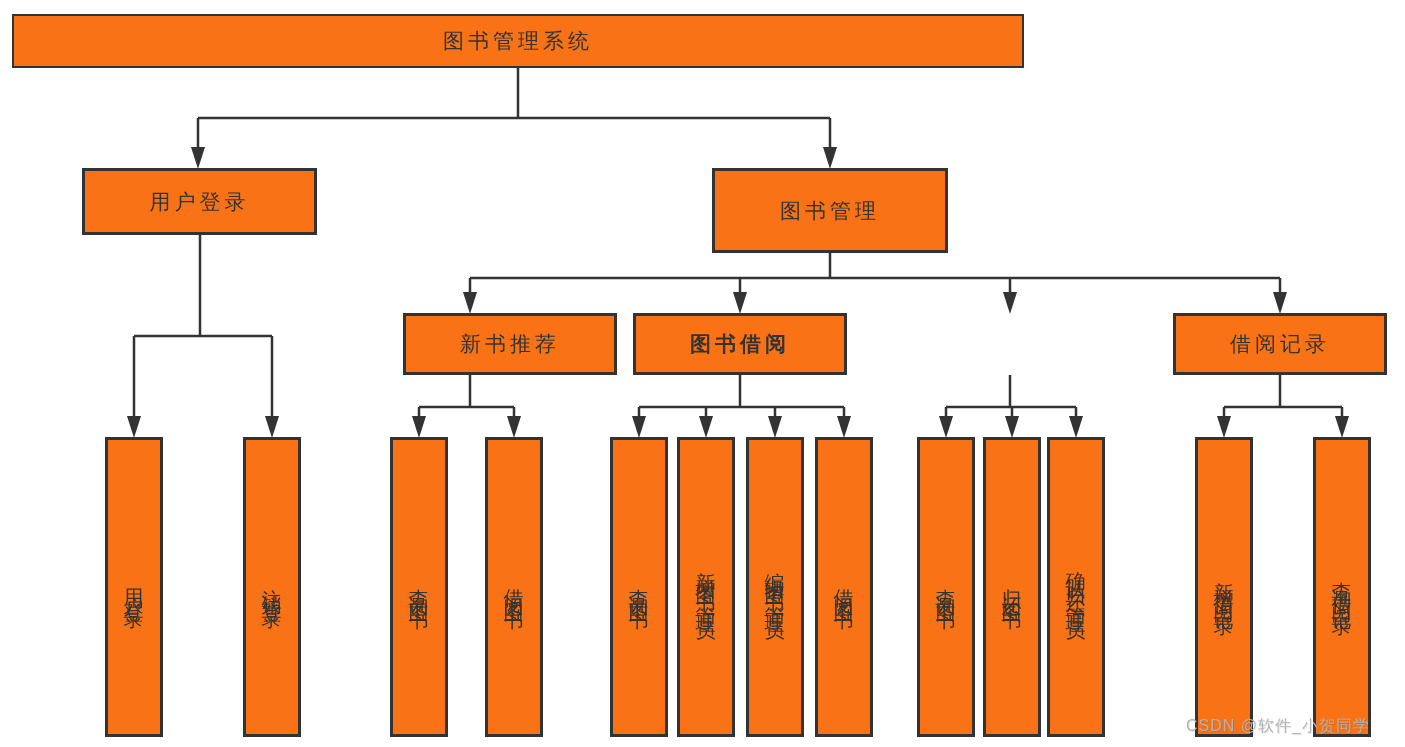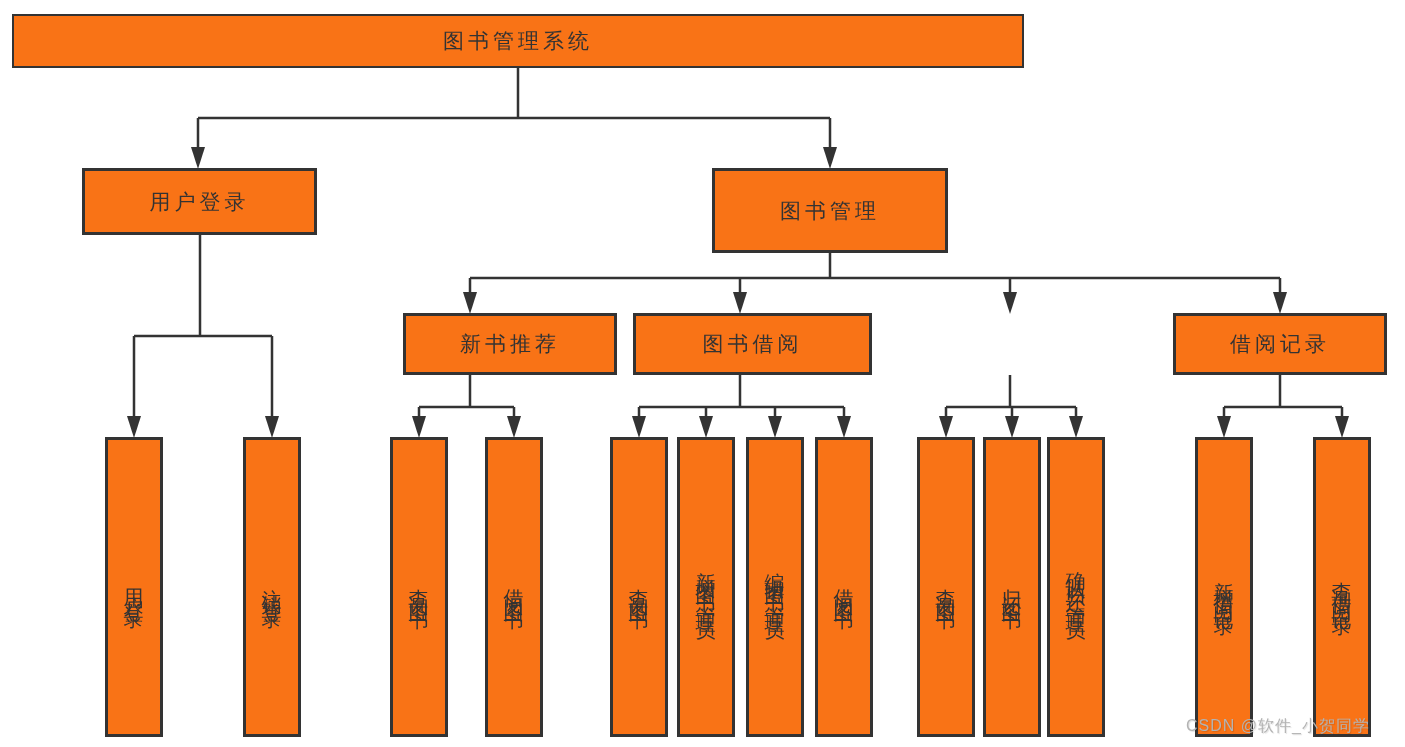--- a/index.html
+++ b/index.html
@@ -53,21 +53,21 @@
   }
   .root-node {
     left: 12px; top: 14px;
     width: 1012px; height: 54px;
     border-width: 2px;
   }
   .branch-node { height: 62px; }
   .n-user-login  { left: 82px;   top: 168px; width: 235px; height: 67px; }
   .n-book-mgmt   { left: 712px;  top: 168px; width: 236px; height: 85px; }
   .n-new-book    { left: 363px;  top: 313px; width: 214px; margin-left: 40px; }
-  .n-book-borrow { left: 633px;  top: 313px; width: 239px; }
+  .n-book-borrow { left: 633px;  top: 313px; width: 214px; font-weight: bold; }
   .n-current     { left: 903px;  top: 313px; width: 215px; }
   .n-records     { left: 1173px; top: 313px; width: 214px; text-align: right; }
   .leaf {
     top: 437px;
     width: 58px;
     height: 300px;
   }
   .vtext {
     writing-mode: vertical-rl;
     text-orientation: mixed;

